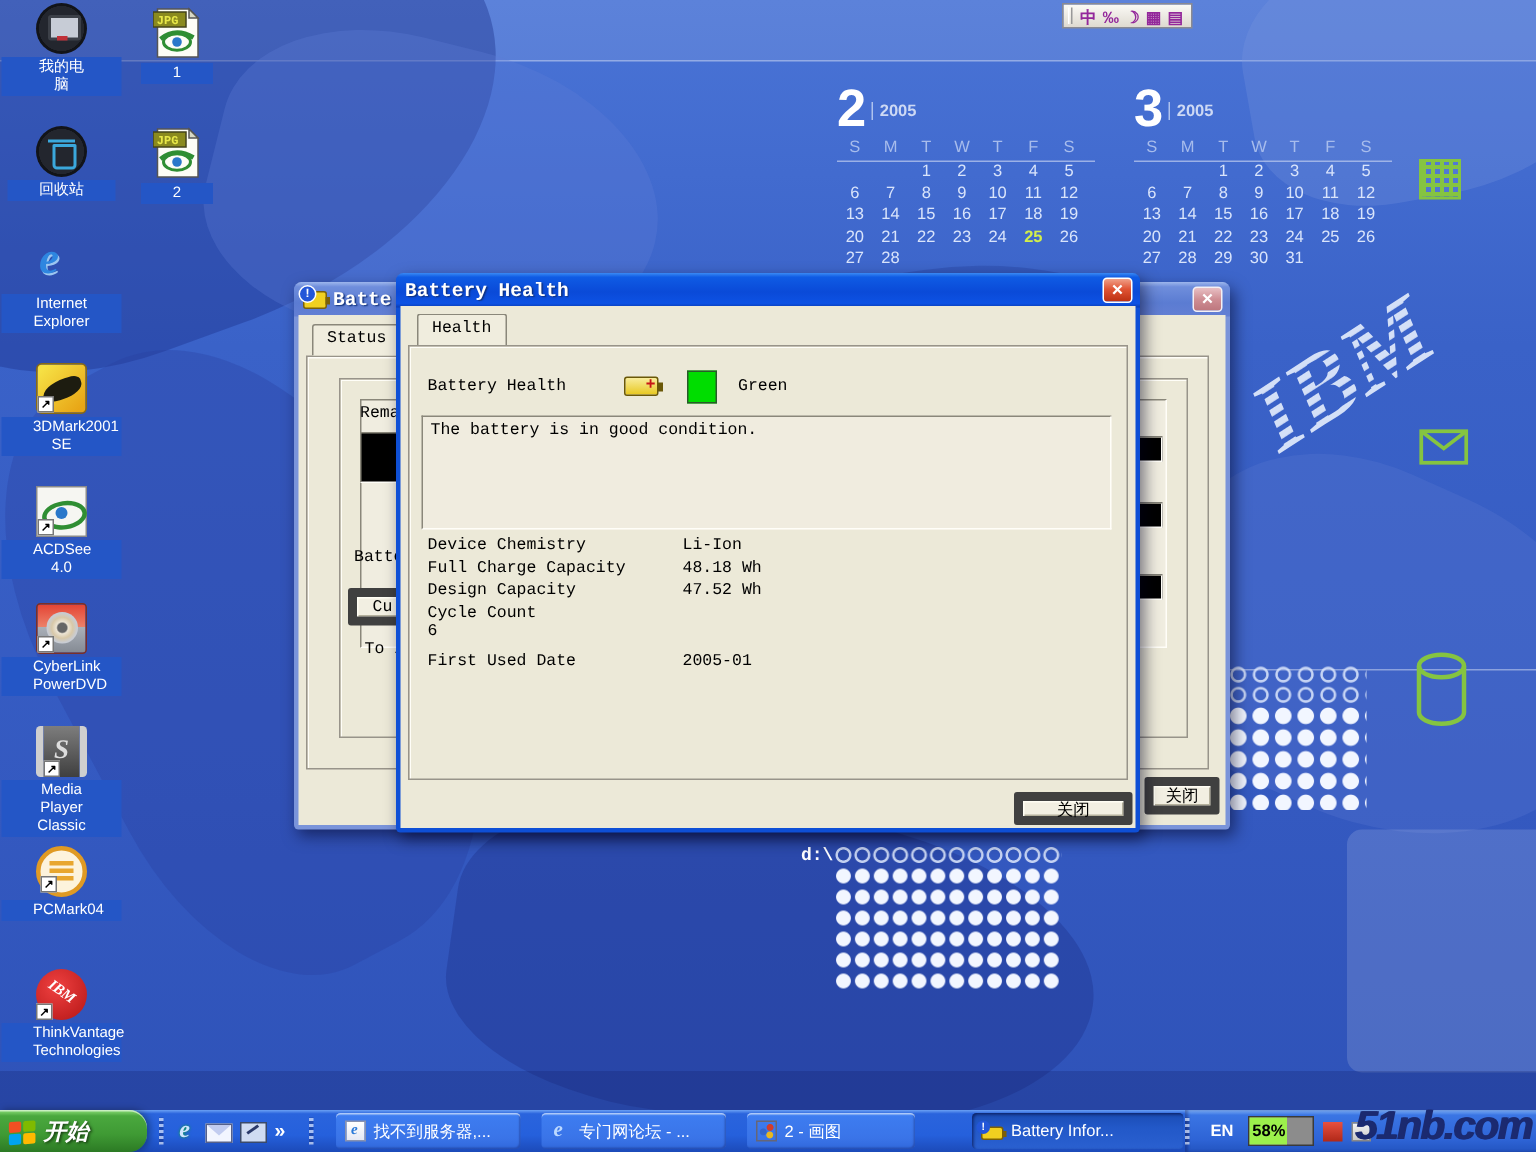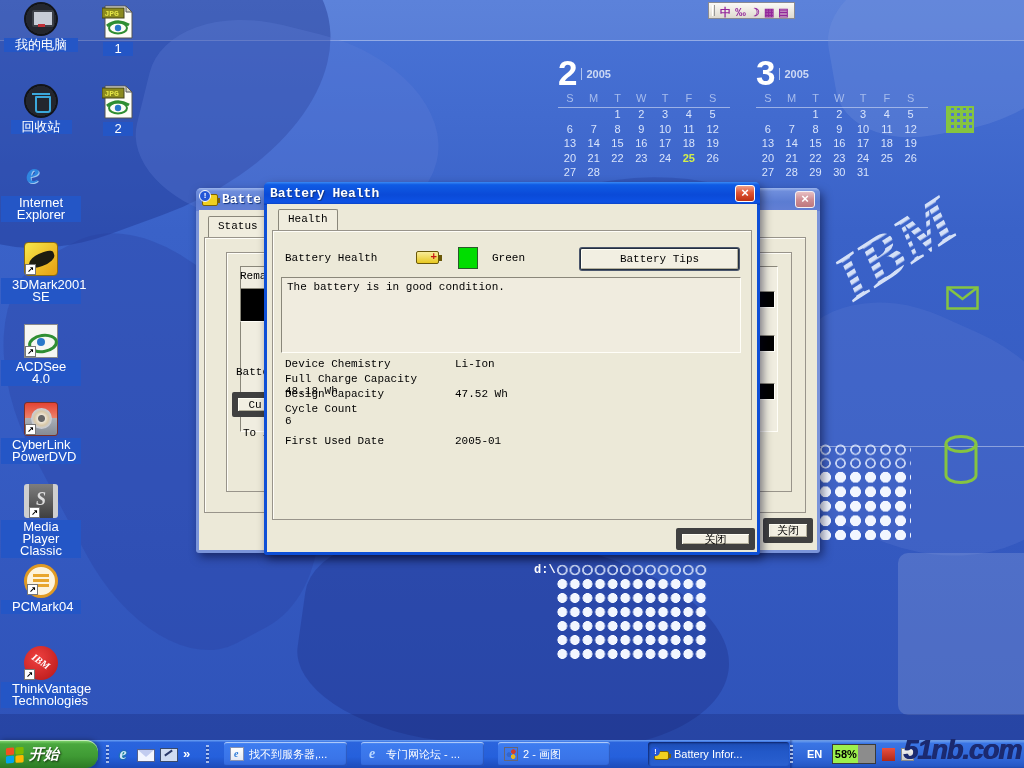--- a/index.html
+++ b/index.html
@@ -44,21 +44,21 @@
   .lb-grip{width:3px;height:11px;border-left:1px solid #fff;border-right:1px solid #999;margin-right:3px}
   .lb-item{font-size:11px;color:#93279b;margin:0 2px;line-height:15px;font-weight:bold}
 
   
   #desktop-icons{position:absolute;left:0;top:0;width:82px;z-index:2}
   .di{position:absolute;left:0;width:82px;text-align:center}
   .di:nth-child(1){top:2px}.di:nth-child(2){top:84px}.di:nth-child(3){top:160px}
   .di:nth-child(4){top:242px}.di:nth-child(5){top:324px}.di:nth-child(6){top:402px}
   .di:nth-child(7){top:484px}.di:nth-child(8){top:564px}.di:nth-child(9){top:646px}
   .art{width:34px;height:34px;position:relative;margin:0 auto}
-  .dlabel{display:block;width:max-content;max-width:80px;margin:2px auto 0;background:#2456c6;color:#fff;font-size:13px;line-height:12px;padding:1px 11px}
+  .dlabel{display:block;width:max-content;max-width:80px;margin:2px auto 0;background:#2456c6;color:#fff;font-size:10px;line-height:12px;padding:1px 21px}
   .sc-arrow{position:absolute;left:0;bottom:0;width:11px;height:11px;background:#fff;border:1px solid #777;font-size:8px;line-height:9px;color:#000;text-align:center;font-weight:bold}
   .art-my-computer{background:radial-gradient(circle,#23262e 62%,#121419 63%);border-radius:50%}
   .art-my-computer::before{content:"";position:absolute;left:8px;top:8px;width:18px;height:13px;background:#c7ccd6;border:2px solid #3c4048;border-radius:2px}
   .art-my-computer::after{content:"";position:absolute;left:14px;top:22px;width:7px;height:3px;background:#c03038}
   .art-recycle-bin{background:radial-gradient(circle,#23262e 62%,#121419 63%);border-radius:50%}
   .art-recycle-bin::before{content:"";position:absolute;left:11px;top:12px;width:12px;height:13px;border:2px solid #3ba8dc;border-radius:1px 1px 3px 3px}
   .art-recycle-bin::after{content:"";position:absolute;left:8px;top:9px;width:18px;height:2px;background:#3ba8dc}
   .e-glyph{position:absolute;left:2px;top:-4px;font:bold italic 30px "Liberation Serif",serif;color:#2e86e0;text-shadow:1px 1px 0 #9cc6f0}
   .art-3dmark2001-se{background:linear-gradient(135deg,#f6e044 10%,#e8a616 90%);border-radius:4px;border:1px solid #8a6a10}
   .art-3dmark2001-se::before{content:"";position:absolute;left:3px;top:10px;width:27px;height:13px;background:#1d1c10;border-radius:70% 30% 60% 40%;transform:rotate(-18deg)}
@@ -424,28 +424,27 @@
     <span class="ttext">Battery Health</span>
     <span class="xbtn">×</span>
   </div>
   <div class="wbody"></div>
   <div class="xp-tab" style="left:14px;top:27px">Health</div>
   <div class="tab-page" style="left:8px;top:48px;width:480px;height:290px"></div>
   <div class="mono" style="left:21px;top:70px">Battery Health</div>
   <div class="batt-ico" style="left:152px;top:69px"></div>
   <div class="health-sq" style="left:194px;top:65px;background:#00dd00"></div>
   <div class="mono" style="left:228px;top:70px">Green</div>
-  <div class="xp-btn xp-btn-strong" style="left:316px;top:66px;width:159px;height:22px">Battery Tips</div>
   <div class="well" style="left:17px;top:95px;width:460px;height:76px">The battery is in good condition.</div>
   <div id="detail-rows" style="position:absolute;left:21px;top:176px;z-index:2">
       <div class="drow" style="display: flex; height: 15px;">
         <span class="dlab" style="font: 11px &quot;Liberation Mono&quot;, monospace; width: 170px;">Device Chemistry</span>
         <span class="dval" style="font: 11px &quot;Liberation Mono&quot;, monospace;">Li-Ion</span>
       </div>
-      <div class="drow" style="display: flex; height: 15px; flex-direction: column;">
+      <div class="drow" style="display: flex; height: 15px;">
         <span class="dlab" style="font: 11px &quot;Liberation Mono&quot;, monospace; width: 170px;">Full Charge Capacity</span>
         <span class="dval" style="font: 11px &quot;Liberation Mono&quot;, monospace;">48.18 Wh</span>
       </div>
       <div class="drow" style="display: flex; height: 15px;">
         <span class="dlab" style="font: 11px &quot;Liberation Mono&quot;, monospace; width: 170px;">Design Capacity</span>
         <span class="dval" style="font: 11px &quot;Liberation Mono&quot;, monospace;">47.52 Wh</span>
       </div>
       <div class="drow" style="display: flex; height: 15px; flex-direction: column;">
         <span class="dlab" style="font: 11px &quot;Liberation Mono&quot;, monospace; width: 170px;">Cycle Count</span>
         <span class="dval" style="font: 11px &quot;Liberation Mono&quot;, monospace;">6</span>

